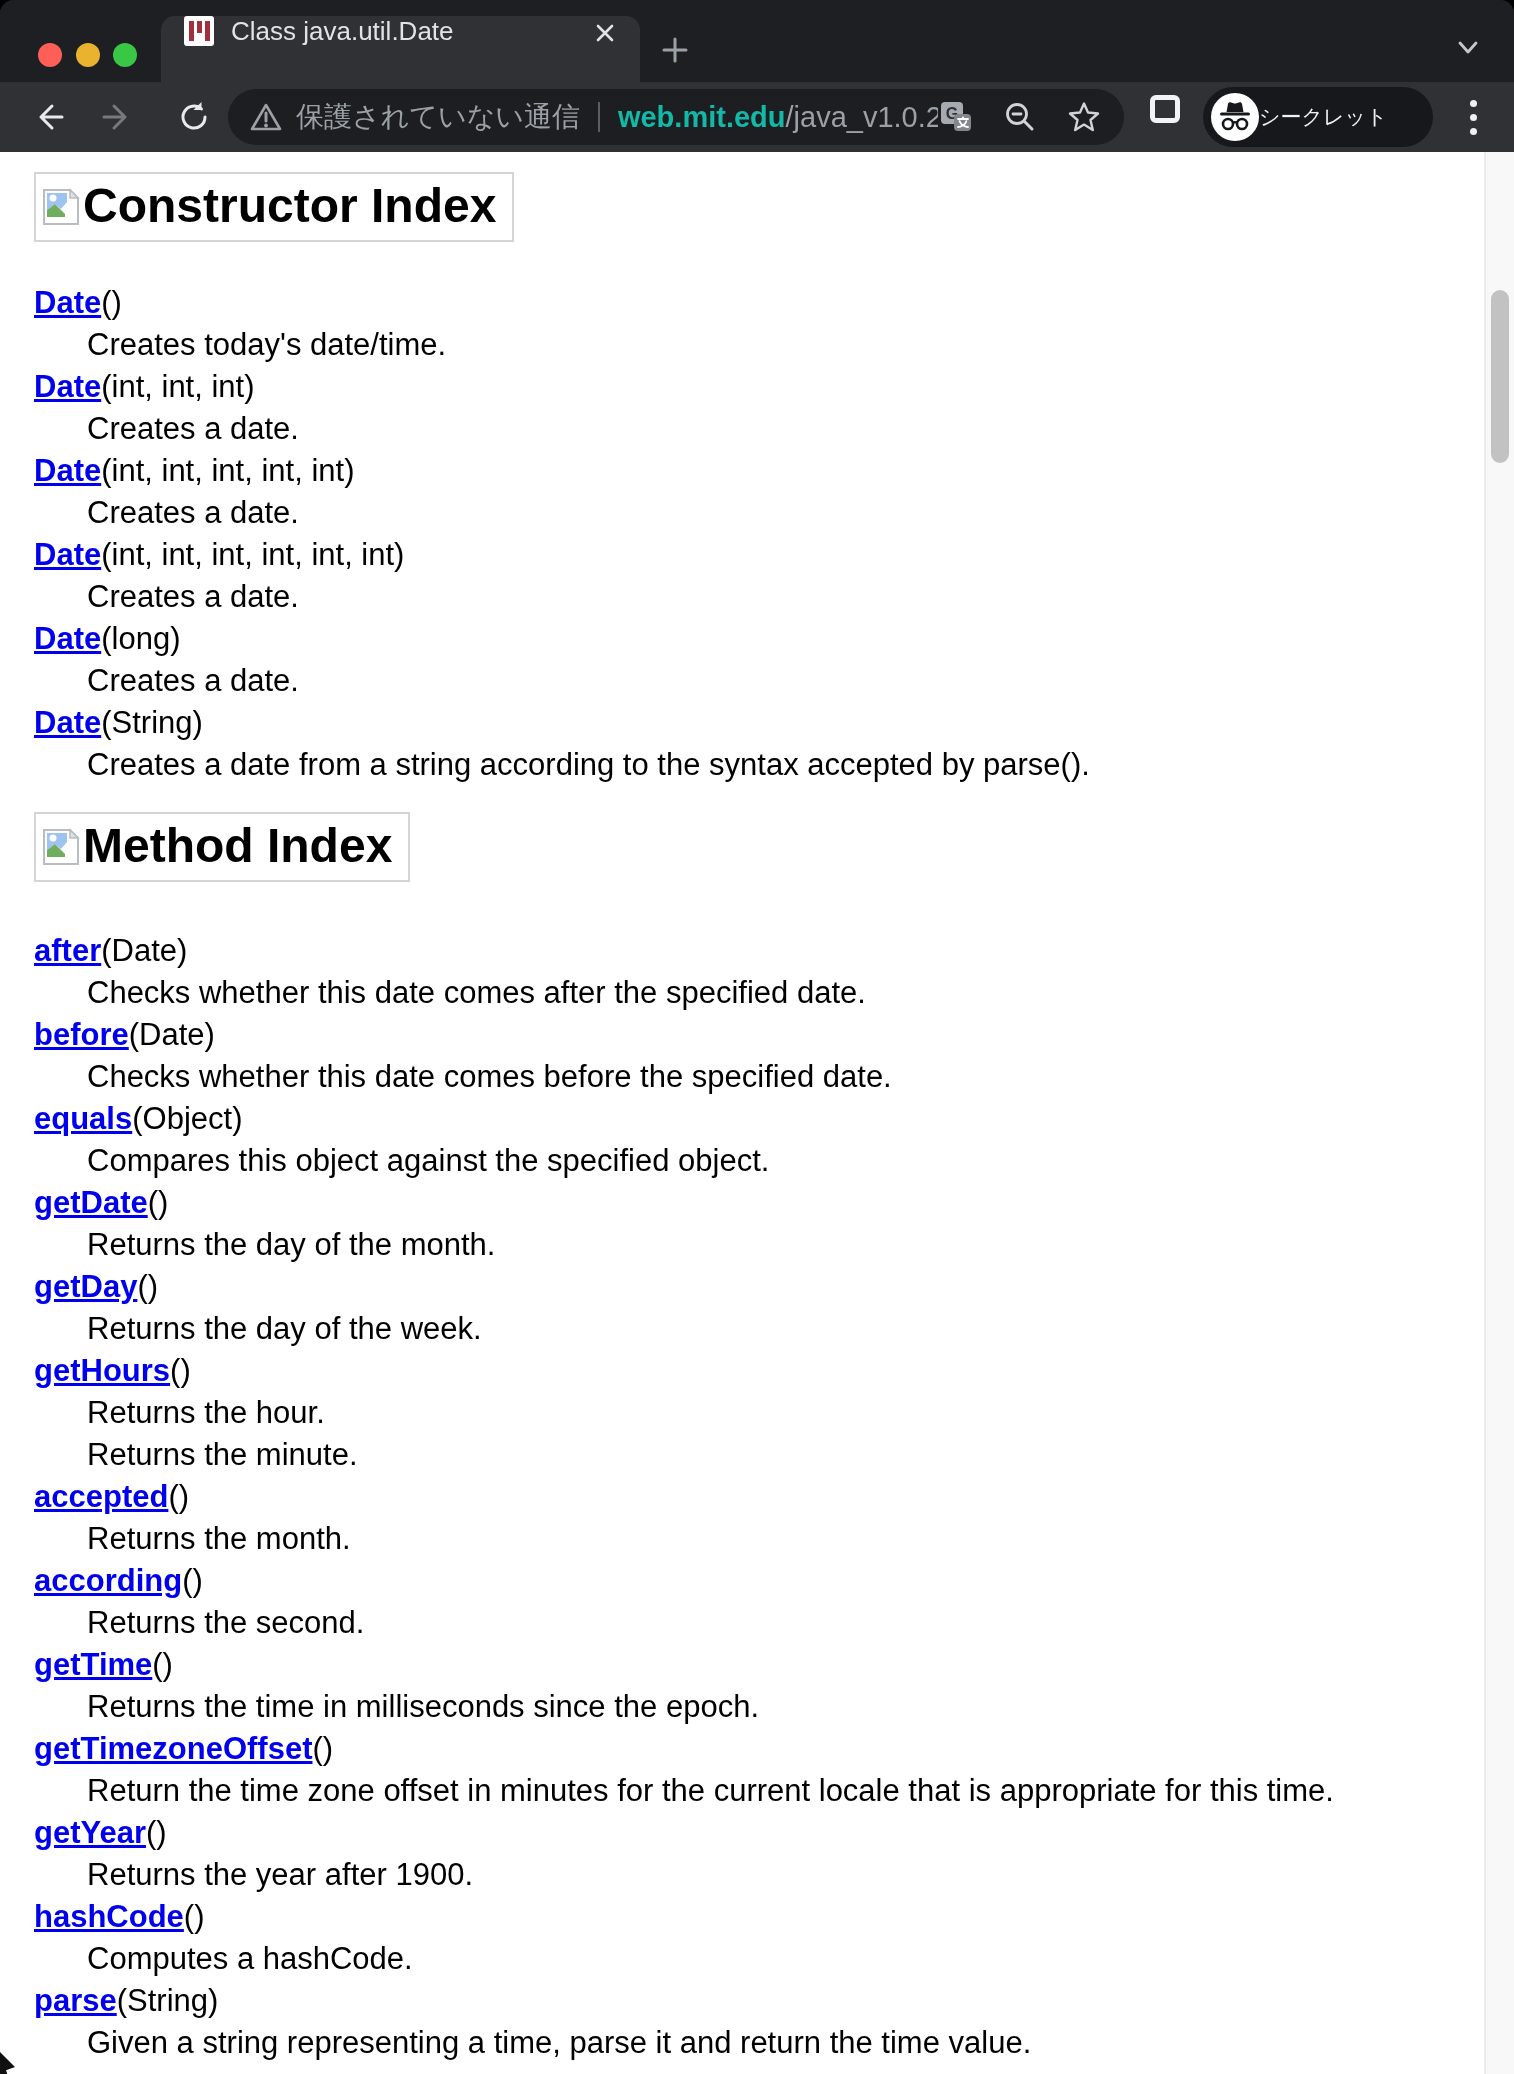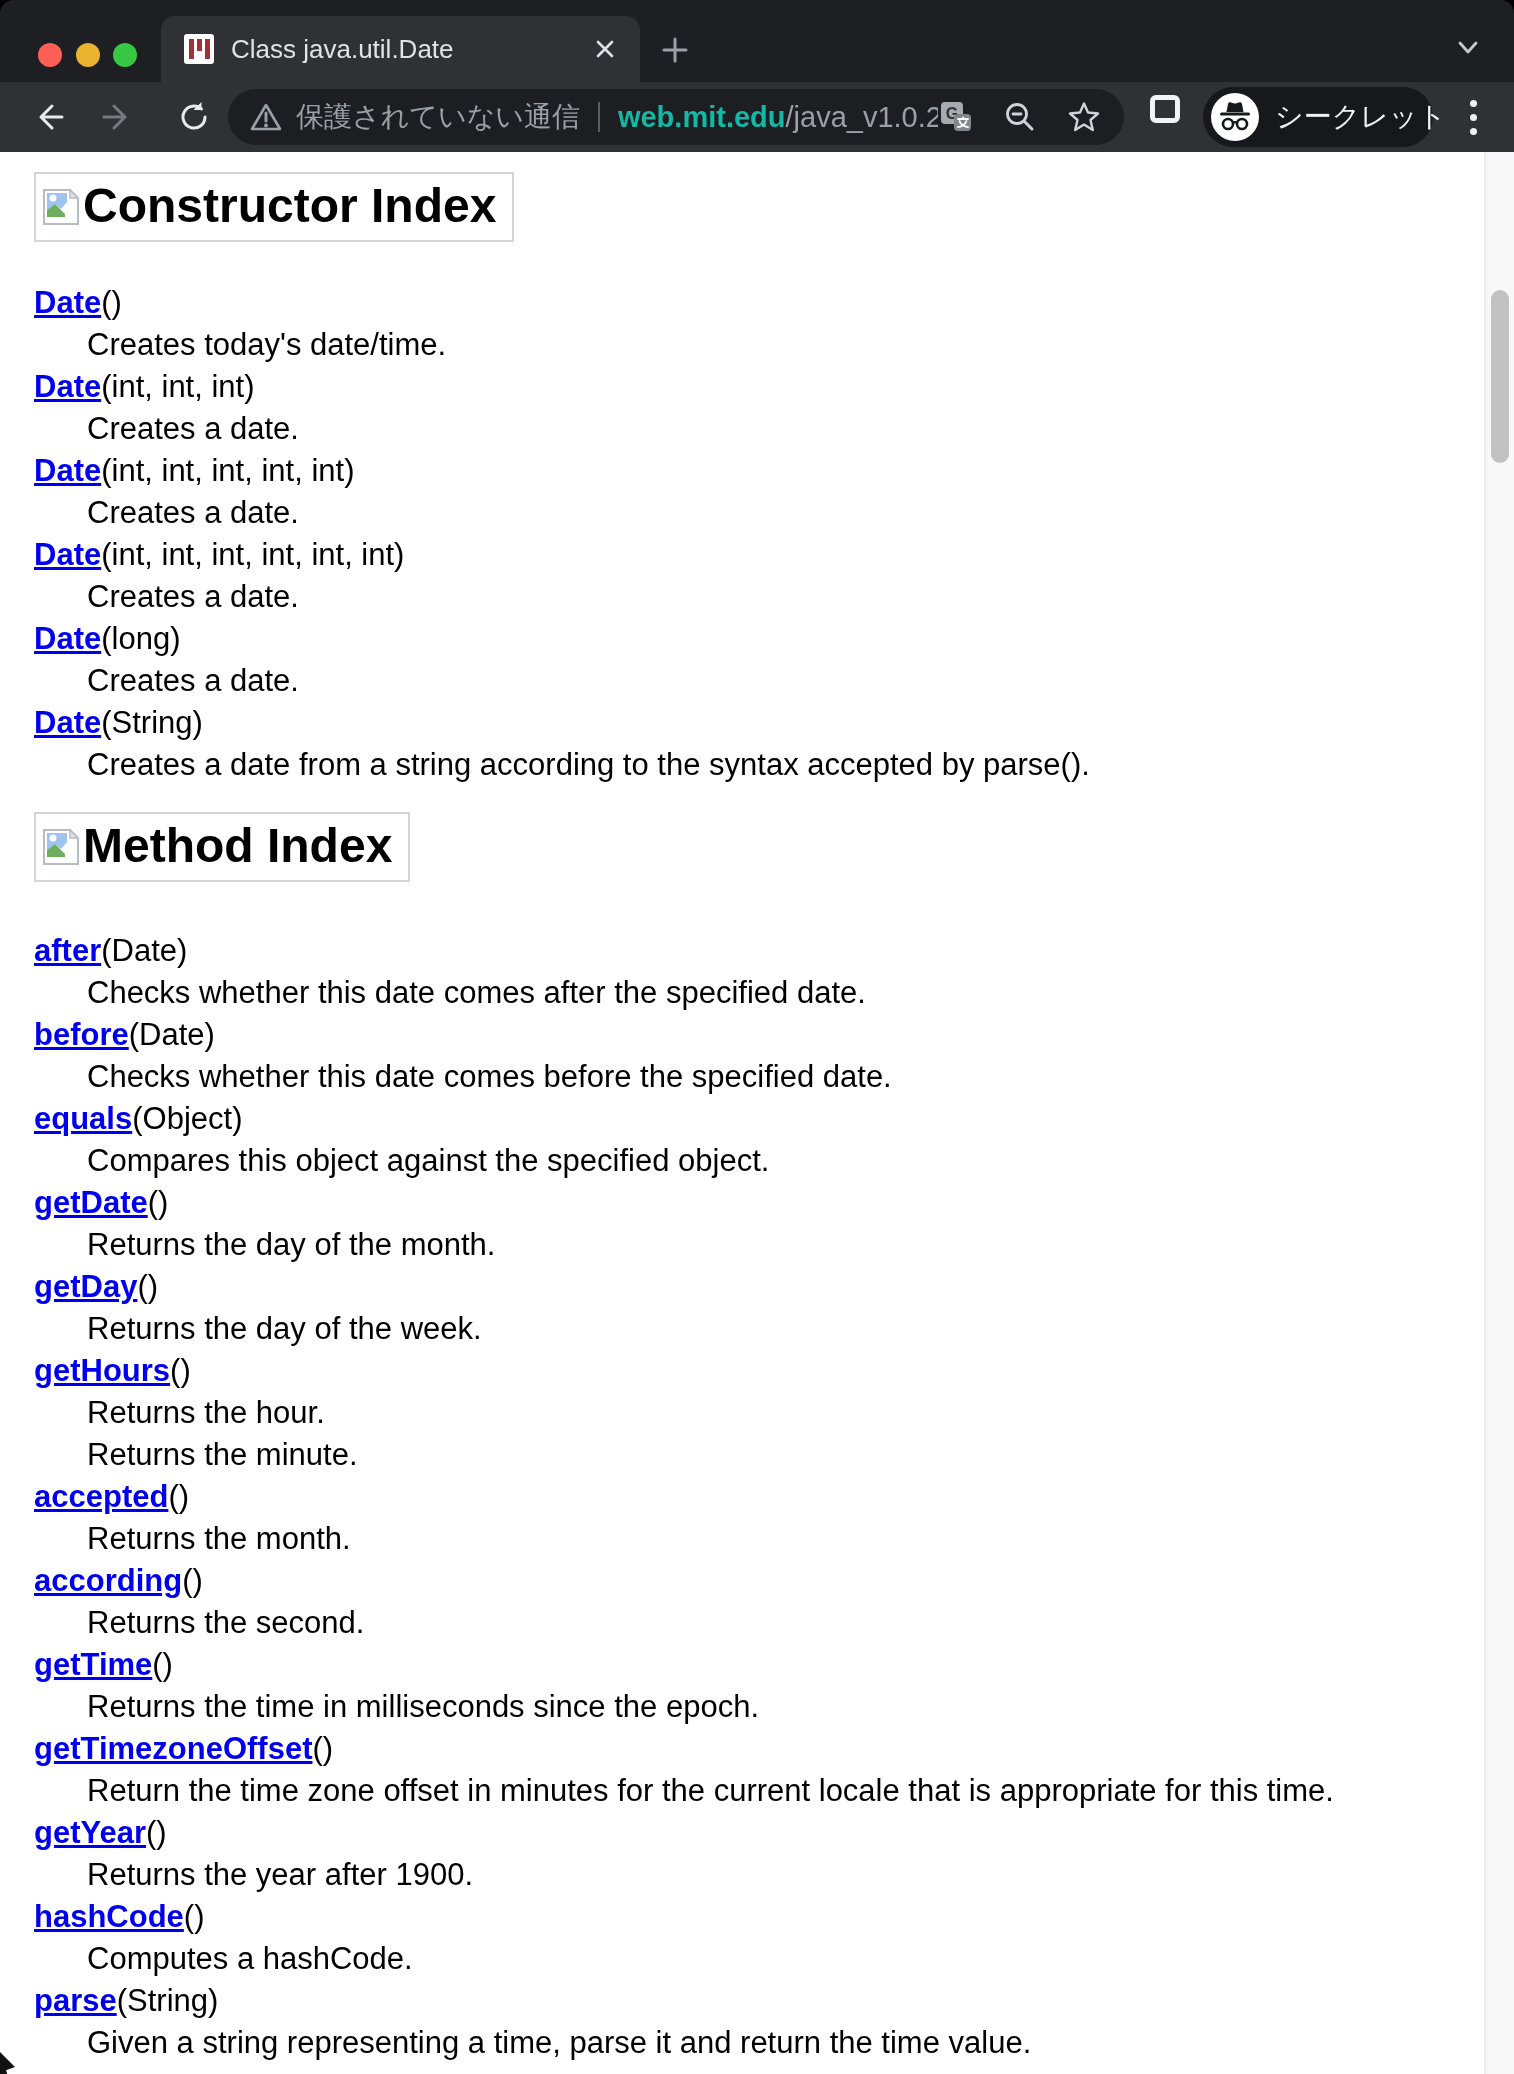--- a/index.html
+++ b/index.html
@@ -7,21 +7,21 @@
   body{font-family:"Liberation Sans","DejaVu Sans",sans-serif;width:1514px;height:2074px;overflow:hidden;}
 
   .window{position:relative;width:1514px;height:2074px;background:#1e1f22;border-radius:14px 14px 0 0;overflow:hidden;}
 
   
   .tabstrip{position:absolute;top:0;left:0;right:0;height:82px;background:#1e1f22;}
   .traffic{position:absolute;top:43px;width:24px;height:24px;border-radius:50%;}
   .t-red{left:38px;background:#ff5f57;}
   .t-yellow{left:76px;background:#e9b22f;}
   .t-green{left:113px;background:#39c746;}
-  .tab{position:absolute;left:161px;top:16px;width:479px;height:66px;background:#2f3135;border-radius:14px 14px 0 0;display:flex;align-items:center;padding:0 18px 0 23px;}
+  .tab{position:absolute;left:161px;top:16px;width:479px;height:66px;background:#2f3135;border-radius:14px 14px 0 0;display:flex;padding:0 18px 0 23px;}
   .favicon{width:30px;height:30px;background:#fff;border-radius:3px;position:relative;flex:0 0 auto;}
   .favicon .bar{position:absolute;top:5px;bottom:5px;width:5px;background:#a1303c;}
   .favicon .b1{left:5px;}
   .favicon .b2{left:13px;bottom:13px;}
   .favicon .b3{left:21px;}
   .tab-title{color:#e1e3e6;font-size:26px;margin-left:17px;white-space:nowrap;overflow:hidden;flex:1 1 auto;}
   .tab-close{flex:0 0 auto;width:34px;height:34px;display:flex;align-items:center;justify-content:center;}
   .newtab-btn{position:absolute;left:655px;top:30px;width:40px;height:40px;display:flex;align-items:center;justify-content:center;}
   .tab-chevron{position:absolute;right:28px;top:32px;width:36px;height:32px;display:flex;align-items:center;justify-content:center;}
 
@@ -37,21 +37,21 @@
   .om-divider{width:2px;height:30px;background:#5a5e63;margin:0 18px;flex:0 0 auto;}
   .url{font-size:29px;white-space:nowrap;overflow:hidden;}
   .url-host{color:#14b8a6;font-weight:bold;}
   .url-path{color:#9aa0a6;}
   .om-icons{margin-left:auto;display:flex;align-items:center;gap:28px;}
   .om-icon{display:flex;align-items:center;justify-content:center;width:36px;height:36px;}
 
   .sidepanel-btn{position:absolute;left:1150px;top:13px;width:30px;height:28px;border:5px solid #f2f3f5;border-radius:6px;}
   .incog-pill{position:absolute;left:1203px;top:5px;width:230px;height:60px;background:#17181b;border-radius:30px;display:flex;align-items:center;padding:0 8px;}
   .incog-circle{width:48px;height:48px;border-radius:50%;background:#fff;display:flex;align-items:center;justify-content:center;flex:0 0 auto;}
-  .incog-label{color:#f0f1f3;font-size:28px;margin-left:16px;white-space:nowrap;}
+  .incog-label{color:#f0f1f3;font-size:21px;margin-left:0;white-space:nowrap;}
   .menu-dots{position:absolute;left:1452px;top:9px;width:42px;height:52px;display:flex;flex-direction:column;align-items:center;justify-content:center;gap:7px;}
   .menu-dots i{width:7px;height:7px;border-radius:50%;background:#eef0f2;display:block;}
 
   
   .page{position:absolute;top:152px;left:0;width:1514px;height:1922px;background:#fff;overflow:hidden;color:#000;}
   .doc{padding-left:34px;font-size:31px;line-height:42px;}
   .h-box{display:inline-flex;align-items:center;border:2px solid #d5d5d5;background:#fff;padding:3px 16px 5px 5px;}
   .h-box.first{margin-top:20px;}
   .h-box.second{margin-top:26px;}
   .h-text{font-size:48px;font-weight:bold;line-height:58px;white-space:nowrap;}

